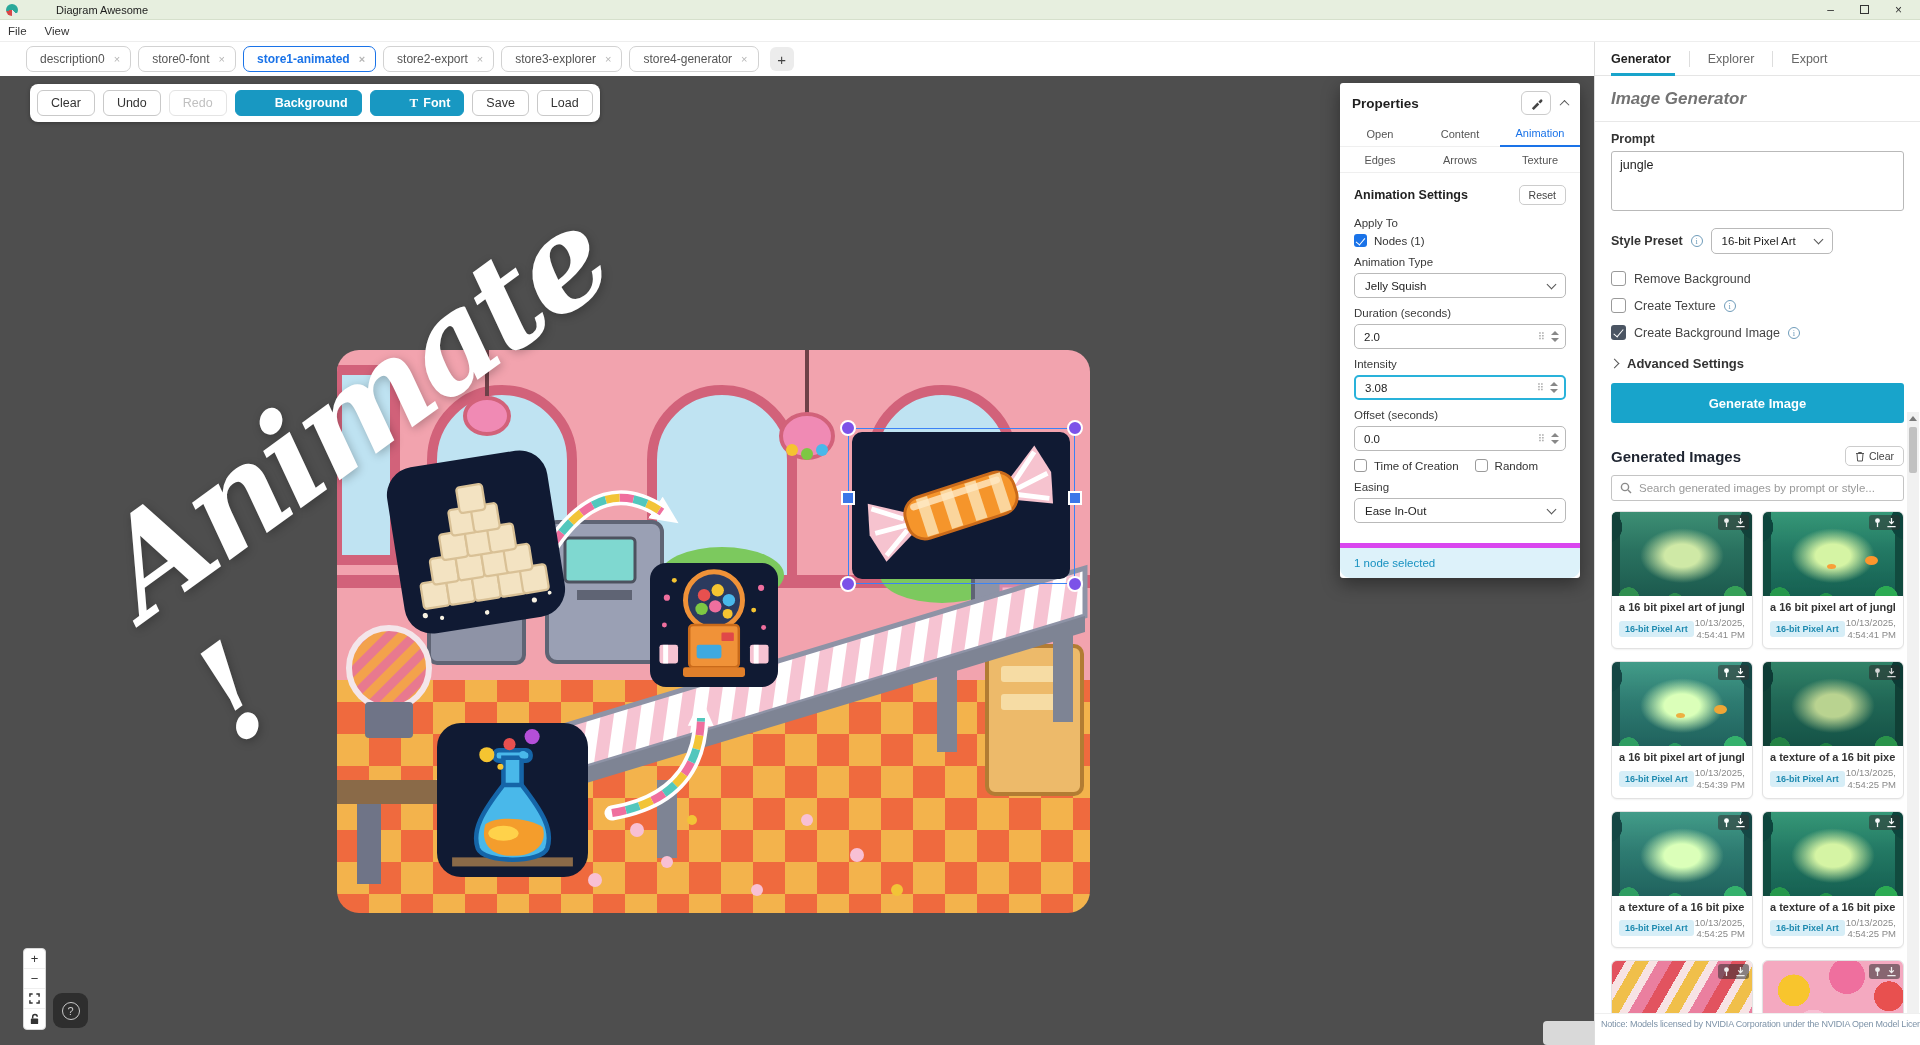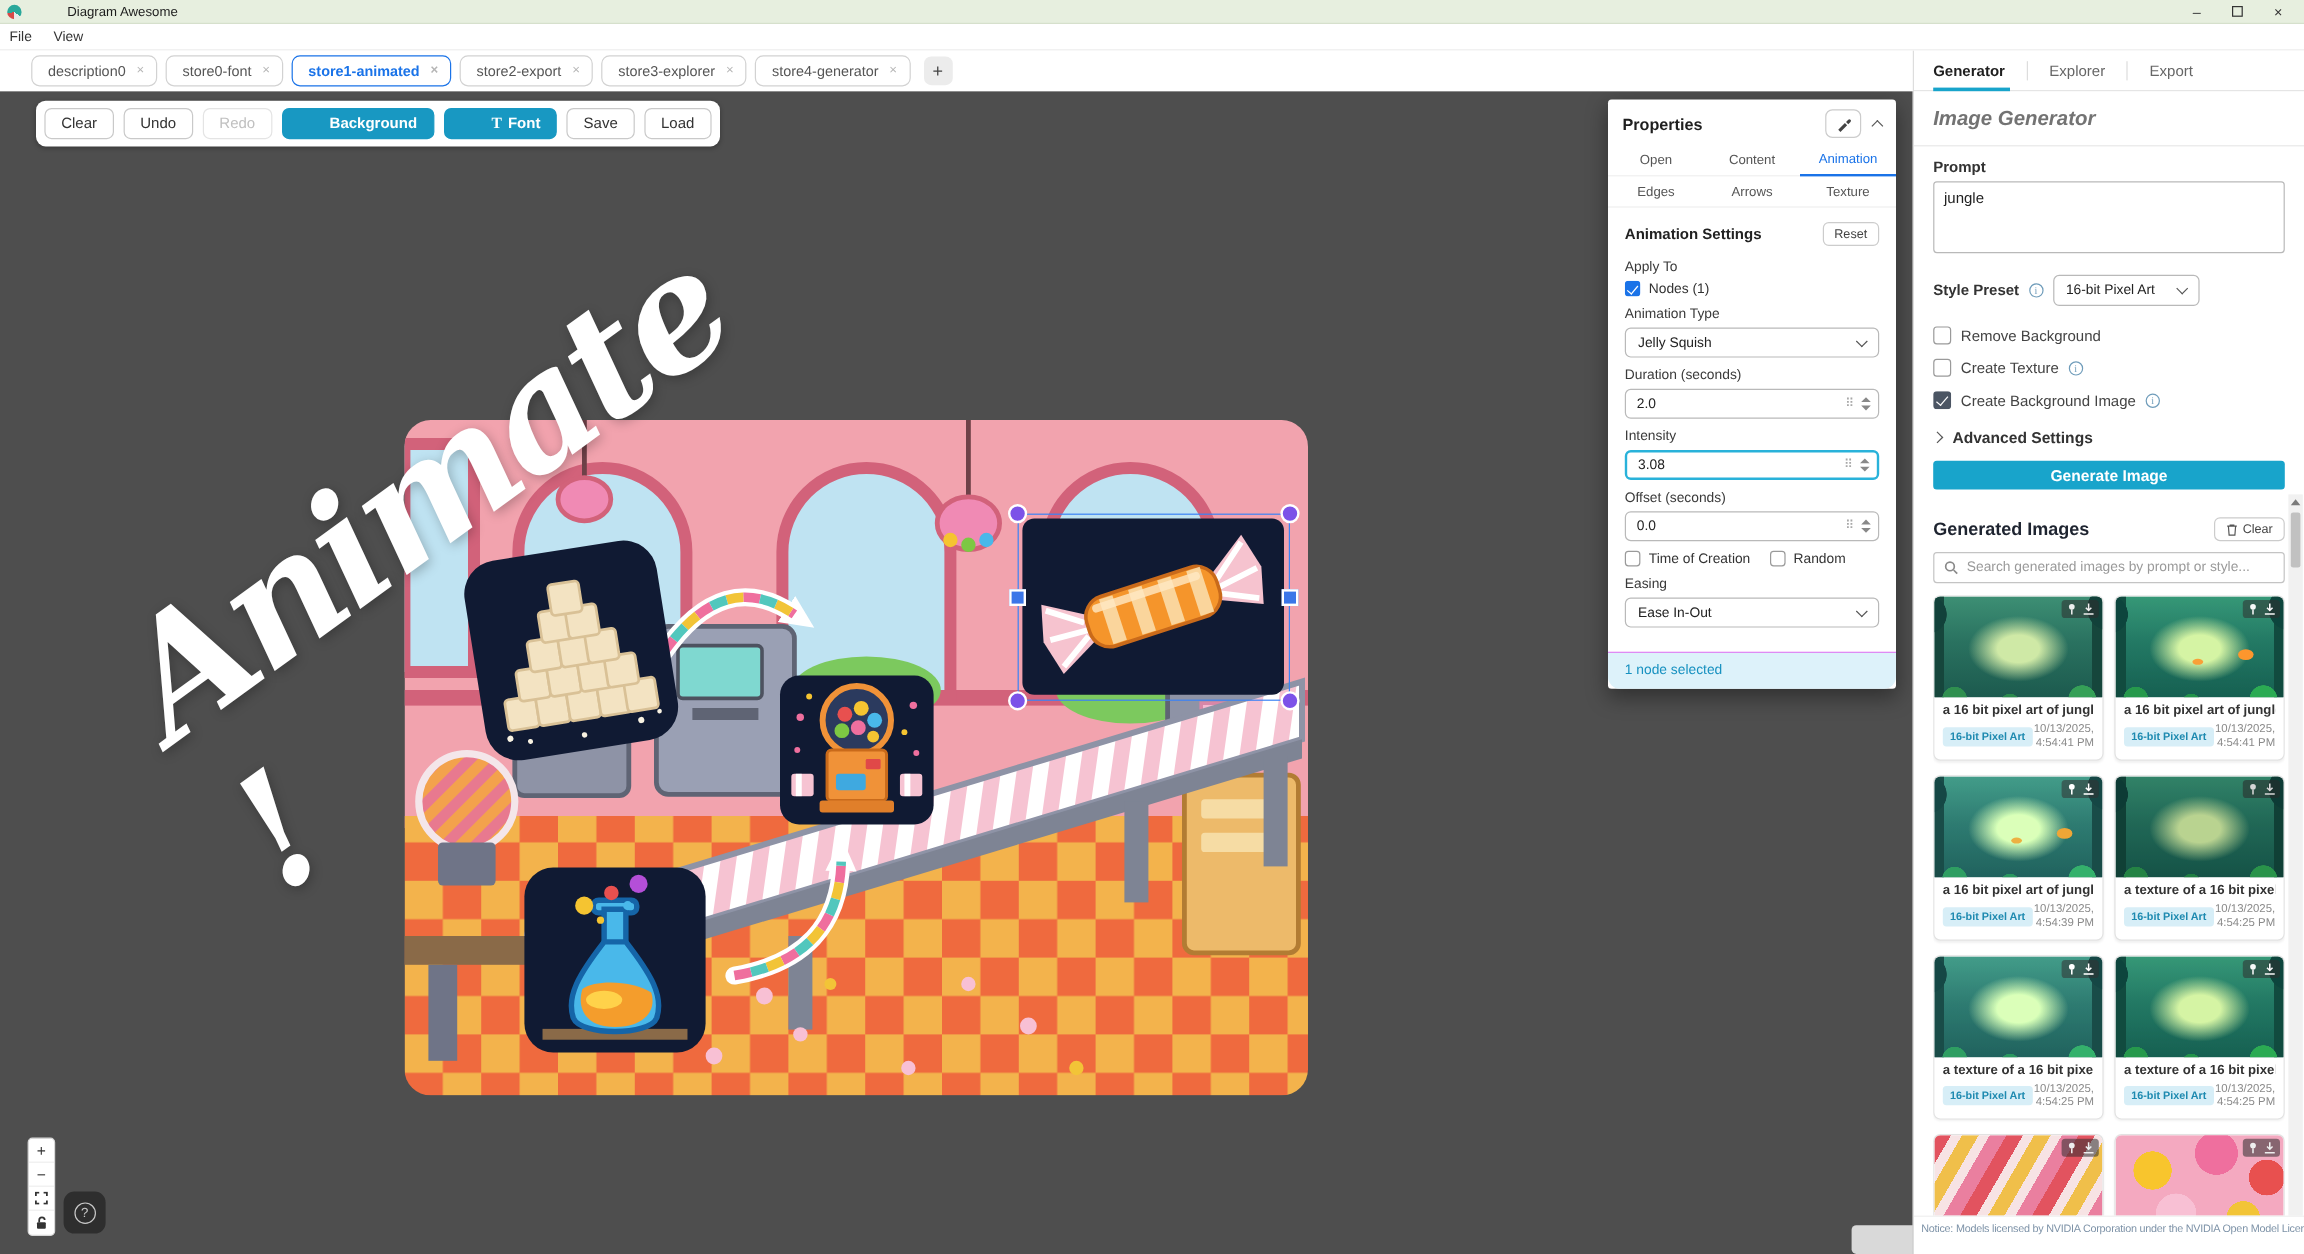--- a/index.html
+++ b/index.html
@@ -78,21 +78,21 @@
   .sel { height:25px; border:1px solid #b9b9b9; border-radius:5px; display:flex; align-items:center; padding:0 10px; background:#fff; }
   .sel .val { flex:1; color:#222; }
   .numfield { position:relative; height:25px; border:1px solid #b9b9b9; border-radius:5px; background:#fff; display:flex; align-items:center; }
   .numfield.focused { border:2px solid #29b2da; }
   .numfield input { border:none; outline:none; width:100%; font-size:11.5px; color:#222; padding:0 34px 0 9px; background:transparent; font-family:"Liberation Sans",sans-serif; }
   .drag-dots { position:absolute; right:20px; color:#a8a8a8; font-size:10px; line-height:1; }
   .spin { position:absolute; right:6px; display:flex; flex-direction:column; gap:3px; }
   .spin i { width:0; height:0; border-left:4px solid transparent; border-right:4px solid transparent; display:block; }
   .spin .u { border-bottom:4px solid #888; }
   .spin .d { border-top:4px solid #888; }
-  .props-foot { background:#ddf2fa; border-top:1px solid #d946ef; color:#1791c0; font-size:11.5px; padding:9px 14px; border-radius:0 0 10px 10px; margin-top:10px; }
+  .props-foot { background:#ddf2fa; border-top:5px solid #d946ef; color:#1791c0; font-size:11.5px; padding:9px 14px; border-radius:0 0 10px 10px; margin-top:10px; }
   .inline-cbs { display:flex; gap:16px; margin:8px 0 2px; }
 
   
   .sidebar { position:absolute; left:1594px; top:42px; width:326px; height:1003px; background:#fff; border-left:1px solid #ddd; z-index:45; }
   .stabs { height:34px; display:flex; align-items:center; padding-left:16px; border-bottom:1px solid #e5e5e5; }
   .stab { font-size:12.5px; color:#666; padding:0 18px; height:34px; display:flex; align-items:center; position:relative; }
   .stab:first-child { padding-left:0; }
   .stab.active { color:#1f1f1f; font-weight:bold; }
   .stab.active::after { content:""; position:absolute; left:0; right:14px; bottom:0; height:3px; background:#18a4cb; }
   .stab-sep { width:1px; height:16px; background:#ddd; }
@@ -101,21 +101,21 @@
   .divider { height:1px; background:#e8e8e8; margin:12px -16px 10px; }
   .flabel { font-size:12.5px; color:#333; font-weight:bold; margin-bottom:5px; display:flex; align-items:center; gap:6px; }
   .prompt-ta { width:100%; height:60px; border:1px solid #b9b9b9; border-radius:3px; font-family:"Liberation Sans",sans-serif; font-size:12.5px; color:#222; padding:6px 8px; resize:none; outline:none; }
   .style-row { display:flex; align-items:center; gap:8px; margin-top:13px; }
   .style-row .sel { height:26px; width:122px; font-size:11.5px; }
   .info-ic { width:12px; height:12px; border:1px solid #6f9cba; border-radius:50%; color:#6f9cba; font-size:8.5px; font-family:"Liberation Serif",serif; display:inline-flex; align-items:center; justify-content:center; flex:none; }
   .opt-row { display:flex; align-items:center; gap:8px; height:27px; font-size:12.5px; color:#444; }
   .opt-row .cb { width:15px; height:15px; }
   .opt-row .cb.checked::after { left:4px; top:1px; width:4px; height:9px; }
   .adv-row { display:flex; align-items:center; gap:9px; margin-top:10px; font-size:13px; font-weight:bold; color:#333; }
-  .gen-btn { margin-top:12px; width:100%; height:24px; background:#18a4cb; color:#fff; border:none; border-radius:3px; font-size:13px; font-weight:bold; font-family:"Liberation Sans",sans-serif; }
+  .gen-btn { margin-top:12px; width:100%; height:40px; background:#18a4cb; color:#fff; border:none; border-radius:3px; font-size:13px; font-weight:bold; font-family:"Liberation Sans",sans-serif; }
   .genimg-head { display:flex; align-items:center; justify-content:space-between; margin-top:23px; }
   .genimg-head .h { font-size:15px; font-weight:bold; color:#1e2430; }
   .search-box { margin-top:9px; height:26px; border:1px solid #c4c4c4; border-radius:3px; display:flex; align-items:center; padding:0 8px; gap:7px; }
   .search-box input { border:none; outline:none; flex:1; font-size:11.5px; color:#333; font-family:"Liberation Sans",sans-serif; }
   .search-box input::placeholder { color:#9a9a9a; }
   .cards { margin-top:10px; display:grid; grid-template-columns:1fr 1fr; gap:12px 9px; max-height:520px; overflow:hidden; }
   .card { border:1px solid #e2e2e2; border-radius:6px; background:#fff; overflow:hidden; box-shadow:0 1px 2px rgba(0,0,0,.06); }
   .thumb { height:84px; position:relative; }
   .thumb-actions { position:absolute; top:3px; right:3px; background:rgba(45,45,45,.55); border-radius:3px; display:flex; gap:3px; padding:2px 3px; }
   .card-body { padding:5px 7px 7px; }

